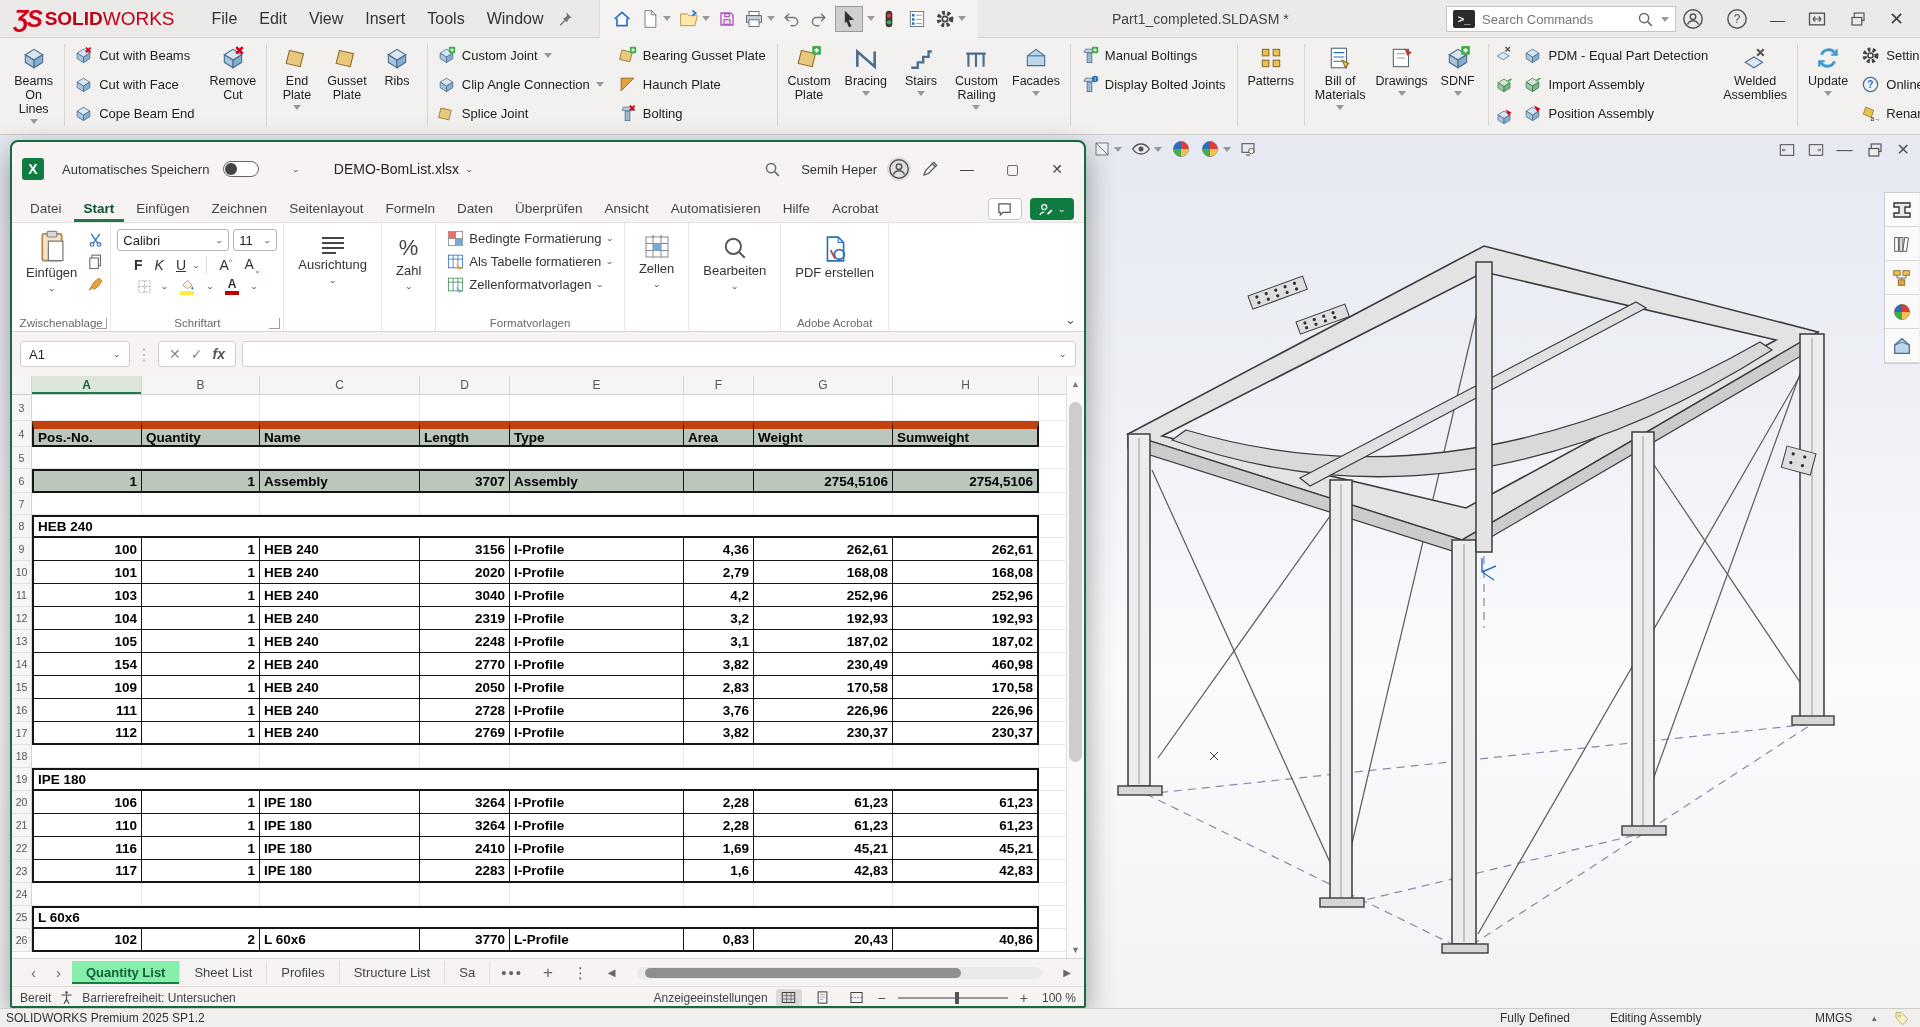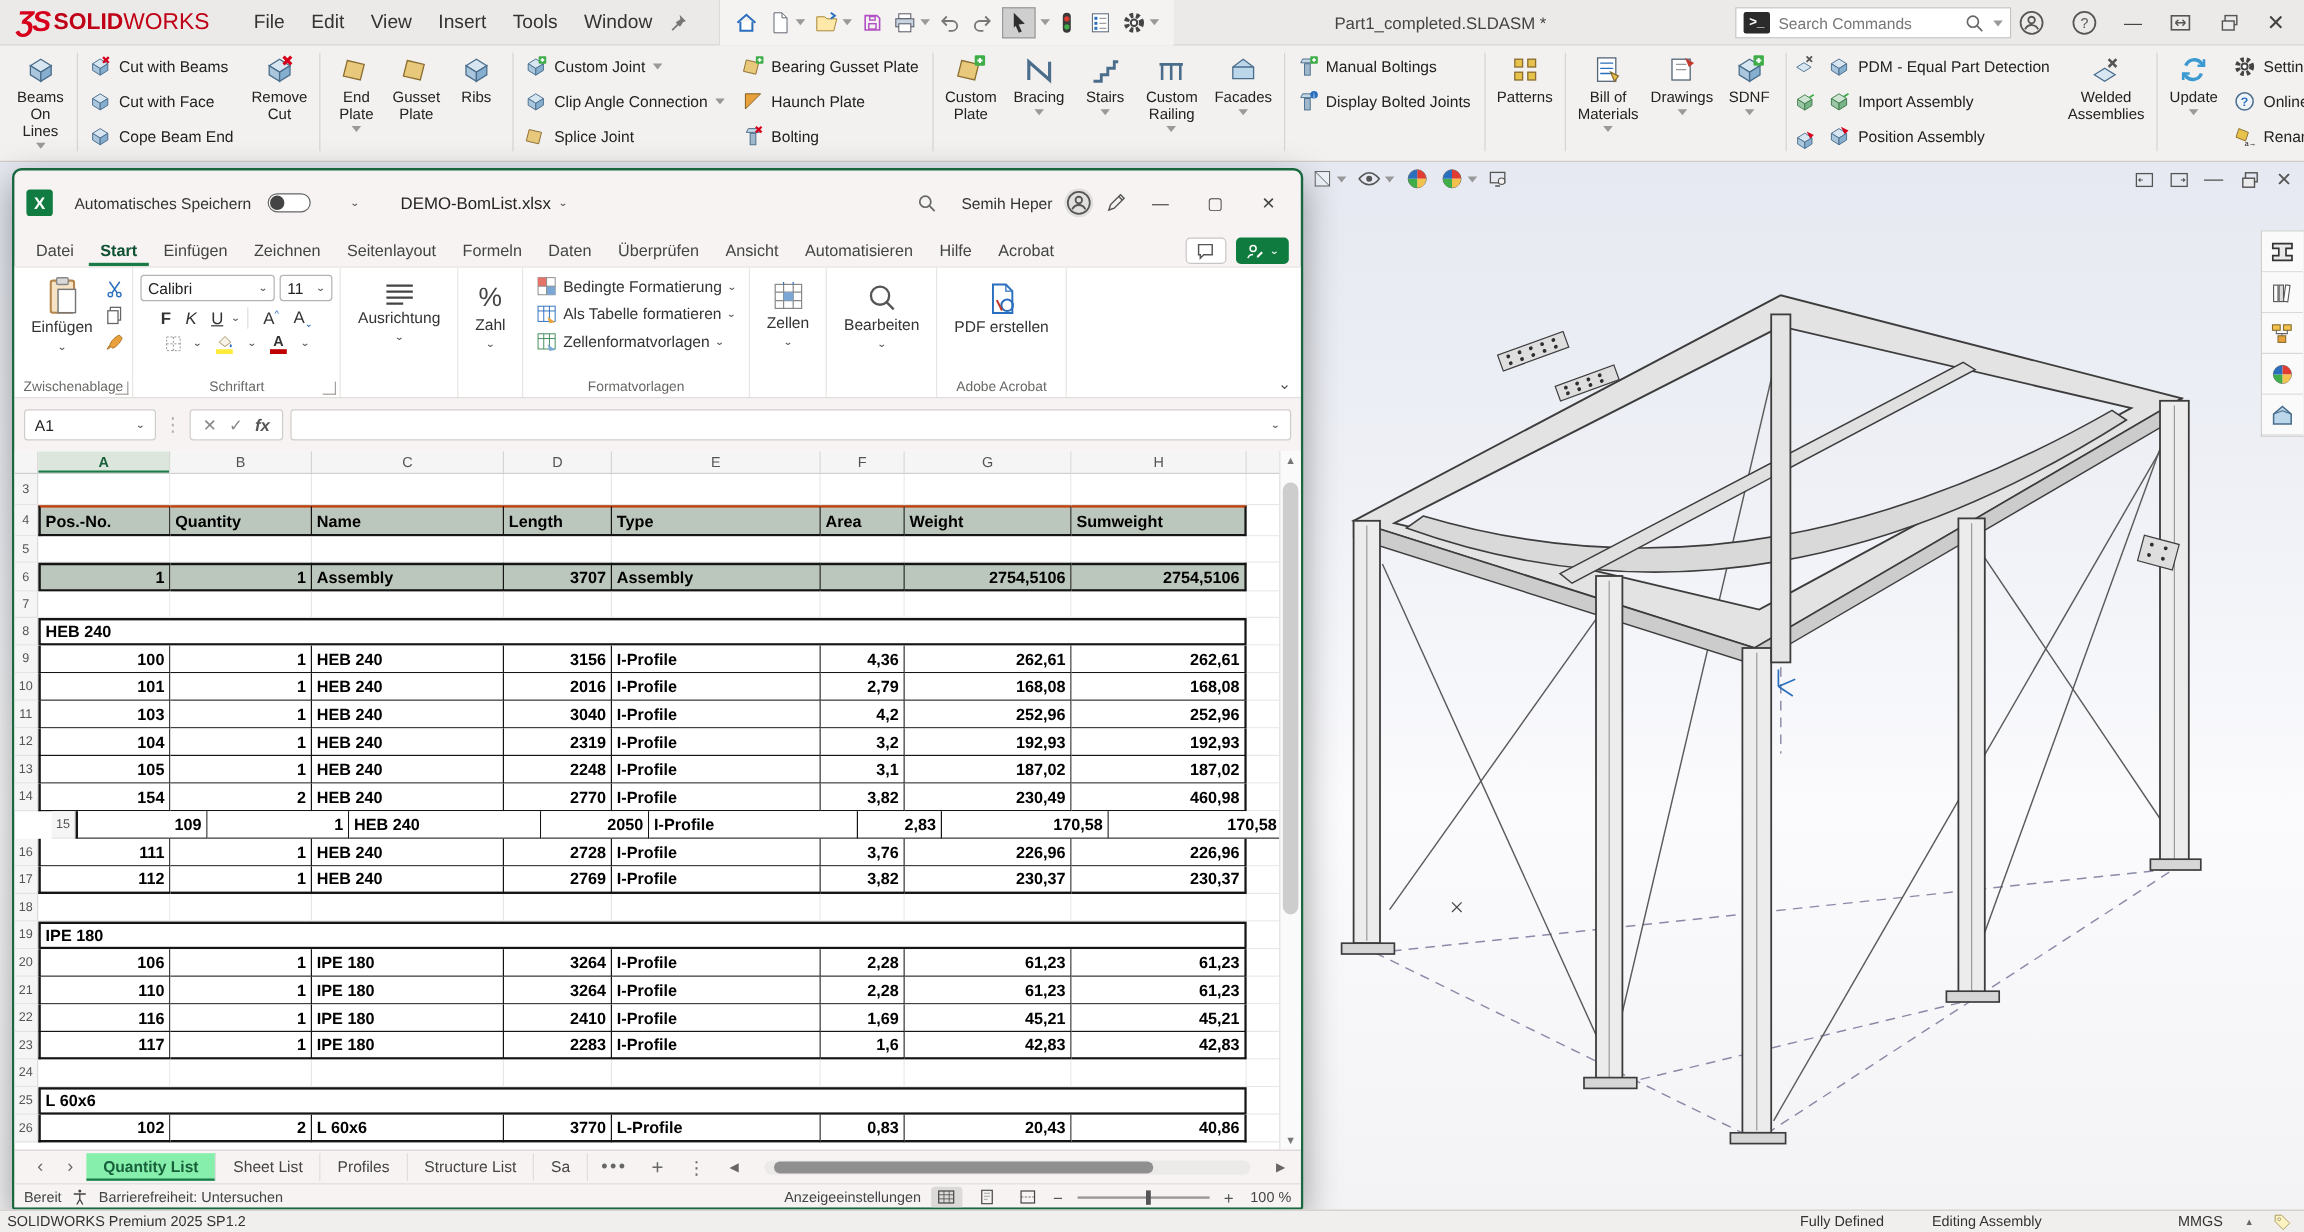--- a/index.html
+++ b/index.html
@@ -97,21 +97,21 @@
   #xl-gridwrap{position:absolute;left:0;top:234px;width:100%;height:582px;background:#fff;overflow:hidden;}
   .grow{display:flex;}
   .cell{flex:none;overflow:hidden;white-space:nowrap;font-size:13.5px;color:#000;border-right:1px solid #e7e7e7;border-bottom:1px solid #e7e7e7;padding:0 4px;display:flex;align-items:center;background:#fff;}
   .cell.r{justify-content:flex-end;}
   .rownum{flex:none;width:20px;background:#f5f5f5;border-right:1px solid #d5d5d5;border-bottom:1px solid #e2e2e2;font-size:10.5px;color:#555;display:flex;align-items:center;justify-content:center;}
   .colhdr{flex:none;height:19px;background:#f5f5f5;border-right:1px solid #d5d5d5;border-bottom:1px solid #cfcfcf;font-size:12px;color:#555;display:flex;align-items:center;justify-content:center;}
   .colhdr.sel{background:#dde6dd;color:#17603a;font-weight:700;box-shadow:inset 0 -2px 0 #1a7a48;}
   .cell.tbl{border-right:1px solid #151515;border-bottom:1px solid #151515;font-weight:600;}
   .cell.first{border-left:2px solid #151515;}
   .cell.lastcol{border-right:2px solid #151515;}
-  .hd{background:#bbc6bc;font-weight:700;border-top:2px solid #c2410c;border-bottom:2px solid #151515 !important;}
+  .hd{background:#bbc6bc;font-weight:700;border-top:8px solid #c2410c;border-bottom:2px solid #151515 !important;}
   .asm{background:#bbc6bc;font-weight:700;border-top:2px solid #151515;border-bottom:2px solid #151515 !important;}
   .sect{font-weight:700;border:2px solid #151515;border-right:2px solid #151515;background:#fff;padding-left:4px;}
   .grp-end{border-bottom:2px solid #151515 !important;}
   #vscroll{position:absolute;right:0;top:234px;width:18px;height:582px;background:#fafafa;border-left:1px solid #e0e0e0;}
   #vscroll .thumb{position:absolute;left:2px;right:2px;top:26px;height:360px;background:#cdcdcd;border-radius:7px;}
   #vscroll .arr{position:absolute;left:0;width:100%;height:16px;color:#777;font-size:9px;display:flex;align-items:center;justify-content:center;}
 
   
   #xl-sheetbar{position:absolute;left:0;top:816px;width:100%;height:28px;background:#f6f3f2;border-top:1px solid #d8d6d4;display:flex;align-items:center;padding-left:10px;gap:2px;}
   .sh-nav{color:#666;font-size:15px;padding:0 9px;}
@@ -1257,21 +1257,21 @@
           <div class="cell tbl r" style="width: 70px;">4,36</div>
           <div class="cell tbl r" style="width: 139px;">262,61</div>
           <div class="cell tbl r lastcol" style="width: 146px;">262,61</div>
           <div class="cell" style="flex: 1 1 0%;"></div>
         </div>
         <div class="grow" style="height: 23px;">
           <div class="rownum">10</div>
           <div class="cell tbl r first" style="width: 110px;">101</div>
           <div class="cell tbl r" style="width: 118px;">1</div>
           <div class="cell tbl l" style="width: 160px;">HEB 240</div>
-          <div class="cell tbl r" style="width: 90px;">2016</div>
+          <div class="cell tbl r" style="width: 90px;">2020</div>
           <div class="cell tbl l" style="width: 174px;">I-Profile</div>
           <div class="cell tbl r" style="width: 70px;">2,79</div>
           <div class="cell tbl r" style="width: 139px;">168,08</div>
           <div class="cell tbl r lastcol" style="width: 146px;">168,08</div>
           <div class="cell" style="flex: 1 1 0%;"></div>
         </div>
         <div class="grow" style="height: 23px;">
           <div class="rownum">11</div>
           <div class="cell tbl r first" style="width: 110px;">103</div>
           <div class="cell tbl r" style="width: 118px;">1</div>
@@ -1312,21 +1312,21 @@
           <div class="cell tbl r first" style="width: 110px;">154</div>
           <div class="cell tbl r" style="width: 118px;">2</div>
           <div class="cell tbl l" style="width: 160px;">HEB 240</div>
           <div class="cell tbl r" style="width: 90px;">2770</div>
           <div class="cell tbl l" style="width: 174px;">I-Profile</div>
           <div class="cell tbl r" style="width: 70px;">3,82</div>
           <div class="cell tbl r" style="width: 139px;">230,49</div>
           <div class="cell tbl r lastcol" style="width: 146px;">460,98</div>
           <div class="cell" style="flex: 1 1 0%;"></div>
         </div>
-        <div class="grow" style="height: 23px; margin-left: 31px;">
+        <div class="grow" style="height: 23px;">
           <div class="rownum">15</div>
           <div class="cell tbl r first" style="width: 110px;">109</div>
           <div class="cell tbl r" style="width: 118px;">1</div>
           <div class="cell tbl l" style="width: 160px;">HEB 240</div>
           <div class="cell tbl r" style="width: 90px;">2050</div>
           <div class="cell tbl l" style="width: 174px;">I-Profile</div>
           <div class="cell tbl r" style="width: 70px;">2,83</div>
           <div class="cell tbl r" style="width: 139px;">170,58</div>
           <div class="cell tbl r lastcol" style="width: 146px;">170,58</div>
           <div class="cell" style="flex: 1 1 0%;"></div>

